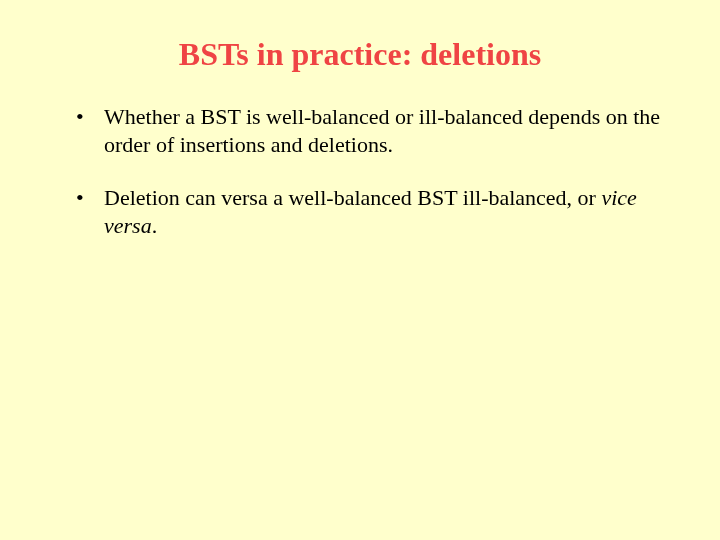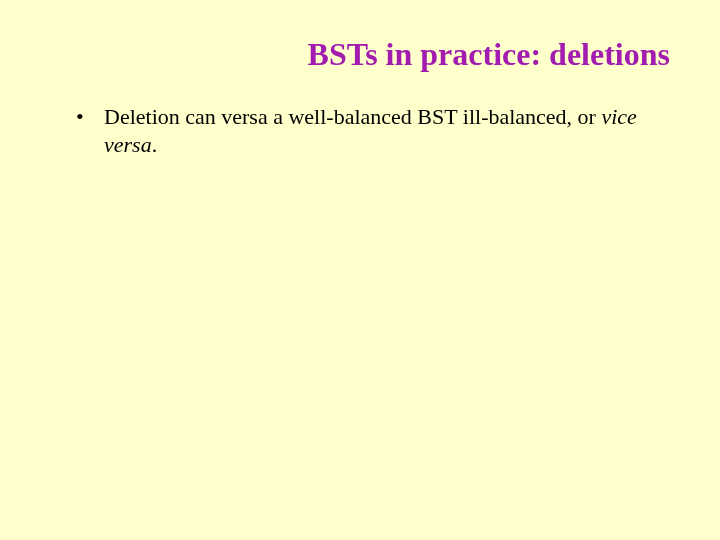--- a/index.html
+++ b/index.html
@@ -12,24 +12,24 @@
     color: #000;
     overflow: hidden;
   }
   .slide {
     box-sizing: border-box;
     width: 720px;
     height: 540px;
     padding: 30px 50px 30px 50px;
   }
   .title {
-    color: #a21caf;
+    color: #ef4444;
     font-weight: bold;
     font-size: 32px;
-    text-align: right;
+    text-align: center;
     margin: 6px 0 30px 0;
   }
   ul.bullets {
     list-style: none;
     padding: 0;
     margin: 0 0 0 20px;
   }
   ul.bullets > li {
     position: relative;
     padding-left: 34px;
@@ -49,16 +49,19 @@
     font-style: italic;
   }
 </style>
 </head>
 <body>
 
 <div class="slide">
   <div class="title">BSTs in practice: deletions</div>
   <ul class="bullets">
     <li>
+      <span>Whether a BST is well-balanced or ill-balanced depends on the order of insertions and deletions.</span>
+    </li>
+    <li>
       <span>Deletion can versa a well-balanced BST ill-balanced, or </span><span class="italic">vice versa</span><span>.</span>
     </li>
   </ul>
 </div>
 
 </body></html>

